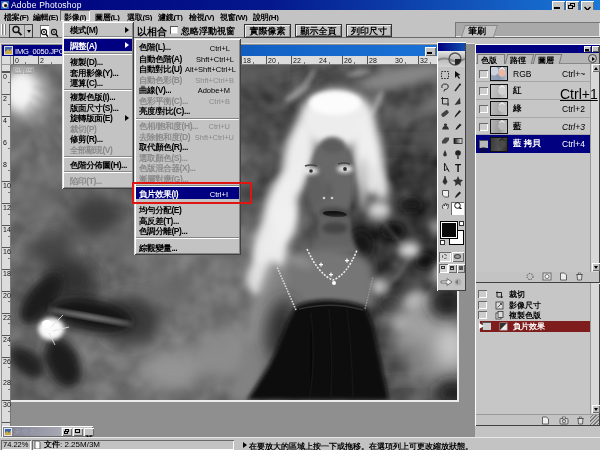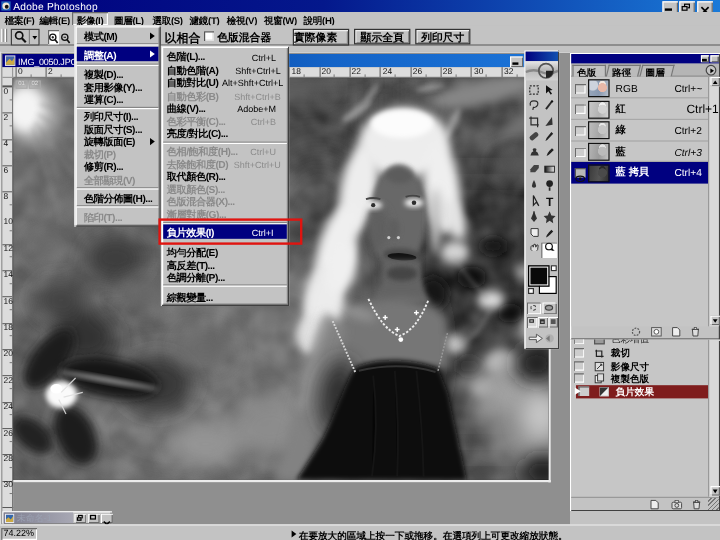--- a/index.html
+++ b/index.html
@@ -68,25 +68,29 @@
   </div>
   <div class="abs" style="left:50px;top:4px;width:9px;height:12px;">
     <svg width="9" height="11">
         <circle cx="4" cy="4" r="2.6" fill="none" stroke="#111" stroke-width="1.1"></circle>
         <line x1="3" y1="4" x2="5" y2="4" stroke="#111" stroke-width="0.9"></line>
         <line x1="5.8" y1="6" x2="8" y2="8.8" stroke="#111" stroke-width="1.4"></line>
       </svg>
   </div>
   <span class="abs" style="left:137px;top:4px;font-size:10px;font-weight:bold;">以相合</span>
   <span class="abs" style="left:170px;top:5px;width:8px;height:8px;background:#fff;box-shadow:inset 1px 1px 0 #555, inset -1px -1px 0 #ddd;"></span>
-  <span class="abs" style="left:181px;top:4px;font-size:9px;font-weight:bold;">色版混合器</span>
-  <div class="abs" style="left:244px;top:3px;width:47px;height:14px;border:1px solid #333;box-shadow:inset 1px 1px 0 #eee, inset -1px -1px 0 #888;text-align:left;font-size:9px;font-weight:bold;line-height:13px;">實際像素</div>
+  <span class="abs" style="left:181px;top:4px;font-size:9px;font-weight:bold;">忽略浮動視窗</span>
+  <div class="abs" style="left:244px;top:3px;width:47px;height:14px;border:1px solid #333;box-shadow:inset 1px 1px 0 #eee, inset -1px -1px 0 #888;text-align:center;font-size:9px;font-weight:bold;line-height:13px;">實際像素</div>
   <div class="abs" style="left:295px;top:3px;width:47px;height:13px;border:1px solid #333;box-shadow:inset 1px 1px 0 #eee, inset -1px -1px 0 #888;text-align:center;font-size:9px;font-weight:bold;line-height:13px;">顯示全頁</div>
   <div class="abs" style="left:346px;top:3px;width:46px;height:13px;border:1px solid #333;box-shadow:inset 1px 1px 0 #eee, inset -1px -1px 0 #888;text-align:center;font-size:9px;font-weight:bold;line-height:13px;">列印尺寸</div>
 
+  <div class="abs" style="left:455px;top:1px;width:145px;height:15px;background:#a9a9a9;box-shadow:inset 1px 1px 0 #777, inset -1px -1px 0 #e8e8e8;">
+    <div class="abs" style="left:8px;top:3px;width:33px;height:12px;background:#c3c3c3;border:1px solid #888;border-bottom:none;transform:skewX(-18deg);"></div>
+    <span class="abs" style="left:13px;top:3px;font-size:9px;font-weight:bold;">筆刷</span>
+  </div>
 </div>
 
 <div class="abs" style="left:0;top:43px;width:475px;height:394px;background:#8f8f8f;border-top:1px solid #dfdfdf;border-left:1px solid #dfdfdf;">
 
   <div class="abs" style="left:1px;top:1px;width:460px;height:11px;background:linear-gradient(90deg,#000080 0%,#000080 12%,#0a4aa8 30%,#1464c8 60%,#1b74d8 100%);">
     <svg class="abs" style="left:2px;top:1px" width="9" height="9">
         <rect width="9" height="9" fill="#d8d8e8"></rect>
         <rect x="1" y="1" width="7" height="7" fill="#46a"></rect>
         <path d="M1 6 L4 3 L6 5 L8 2 L8 8 L1 8Z" fill="#ca4"></path>
       </svg>
@@ -361,20 +365,26 @@
       <i style="position:absolute;left:2px;top:1.5px;width:5px;height:4px;border:1px solid #000;"></i>
     </span>
   <span class="abs raised1" style="left:82px;top:1.5px;width:10px;height:8px;background:#c3c3c3;"><svg width="10" height="8">
         <line x1="2.5" y1="1.5" x2="7.5" y2="6.5" stroke="#000" stroke-width="1.2"></line>
         <line x1="7.5" y1="1.5" x2="2.5" y2="6.5" stroke="#000" stroke-width="1.2"></line>
       </svg></span>
 </div>
 
 <div class="abs" style="left:0;top:437px;width:600px;height:13px;background:#c3c3c3;border-top:1px solid #e8e8e8;">
   <div class="abs sunken1" style="left:1px;top:2px;width:30px;height:10px;font-size:7.5px;line-height:10px;padding-left:2px;">74.22%</div>
+  <div class="abs sunken1" style="left:32px;top:2px;width:202px;height:10px;">
+    <svg class="abs" style="left:2px;top:1px" width="7" height="8">
+        <path d="M1 0 L4.5 0 L6 1.5 L6 8 L1 8 Z" fill="#fff" stroke="#444" stroke-width=".8"></path>
+      </svg>
+    <span class="abs" style="left:12px;top:0px;font-size:8px;line-height:10px;"><b>文件</b>: 2.25M/3M</span>
+  </div>
   <div class="abs" style="left:243px;top:4px;width:0;height:0;border-top:3px solid transparent;border-bottom:3px solid transparent;border-left:4px solid #000;"></div>
   <span class="abs" style="left:249px;top:2.5px;font-size:8px;font-weight:bold;">在要放大的區域上按一下或拖移。在選項列上可更改縮放狀態。</span>
 </div>
 
 <div class="abs" style="left:437px;top:42px;width:29px;height:249px;background:#c3c3c3;box-shadow:inset 1px 1px 0 #ffffff, inset -1px -1px 0 #404040;">
   <div class="abs" style="left:1px;top:1px;width:27px;height:8px;background:linear-gradient(90deg,#00007e,#1150b0);"></div>
 
   <div class="abs" style="left:1px;top:9px;width:27px;height:16px;background:linear-gradient(180deg,#e8e8e8,#b8b8b8 45%,#d2d2d2);">
     <svg width="27" height="16">
         <path d="M0 9 Q7 6 13 9 T27 8" stroke="#888" stroke-width="2" fill="none"></path>
@@ -507,21 +517,21 @@
   <span class="abs" style="left:37px;top:4px;font-size:8.5px;">RGB</span>
   <span class="abs" style="left:86px;top:4px;font-size:8.5px;">Ctrl+~</span>
 </div>
 <div class="abs" style="left:476px;top:82.2px;width:114px;height:17.7px;border-bottom:1px solid #a8a8a8;">
   <div class="abs sunken1" style="left:3px;top:5px;width:9px;height:8px;background:#cdcdcd;"></div>
   <div class="abs" style="left:14px;top:1.5px;width:18px;height:15px;border:1px solid #111;background:
     radial-gradient(circle at 11px 6px, #d2d2d2 0 3.5px, transparent 4px),
     radial-gradient(circle at 11px 3px, #efefef 0 2.5px, transparent 3px),
     linear-gradient(100deg,#c8c8c8,#b2b2b2 55%,#d5d5d5);"></div>
   <span class="abs" style="left:37px;top:3px;font-size:8.5px;font-weight:bold;">紅</span>
-  <span class="abs" style="left:96px;top:4px;font-size:10px;">Ctrl+1</span>
+  <span class="abs" style="left:84px;top:4px;font-size:14px;text-decoration:underline;">Ctrl+1</span>
 </div>
 <div class="abs" style="left:476px;top:99.9px;width:114px;height:17.7px;border-bottom:1px solid #a8a8a8;">
   <div class="abs sunken1" style="left:3px;top:5px;width:9px;height:8px;background:#cdcdcd;"></div>
   <div class="abs" style="left:14px;top:1.5px;width:18px;height:15px;border:1px solid #111;background:
     radial-gradient(circle at 11px 6px, #c5c5c5 0 3.5px, transparent 4px),
     radial-gradient(circle at 11px 3px, #e8e8e8 0 2.5px, transparent 3px),
     linear-gradient(100deg,#bdbdbd,#a5a5a5 55%,#cccccc);"></div>
   <span class="abs" style="left:37px;top:3px;font-size:8.5px;font-weight:bold;">綠</span>
   <span class="abs" style="left:86px;top:4px;font-size:8.5px;">Ctrl+2</span>
 </div>
@@ -563,25 +573,20 @@
   <svg class="abs" style="left:99px;top:1px" width="9" height="9">
       <path d="M2 2.5 L7 2.5 L6.5 8 L2.5 8 Z" fill="#ddd" stroke="#444" stroke-width=".8"></path>
       <line x1="1.5" y1="2.5" x2="7.5" y2="2.5" stroke="#444"></line>
       <rect x="3.5" y="1" width="2" height="1.5" fill="#ddd" stroke="#444" stroke-width=".6"></rect>
     </svg>
 </div>
 
 <div class="abs" style="left:475px;top:283px;width:125px;height:143px;background:#c3c3c3;box-shadow:inset 1px 1px 0 #ffffff, inset -1px -1px 0 #404040;">
   <div class="abs" style="left:1px;top:0px;width:114px;height:131px;background:#c6c6c6;overflow:hidden;">
 
-    <div class="abs" style="left:0;top:-5px;width:114px;height:10px;">
-      <div class="abs sunken1" style="left:2px;top:1px;width:9px;height:8px;background:#cdcdcd;"></div>
-      <div class="abs" style="left:19px;top:2px;width:9px;height:7px;background:#9a9a9a;border:1px solid #555;"></div>
-      <span class="abs" style="left:33px;top:-1px;font-size:8px;color:#222;">色彩增值</span>
-    </div>
     <div class="abs" style="left:0;top:6px;width:114px;height:10.7px;">
       <div class="abs sunken1" style="left:2px;top:1px;width:9px;height:8px;background:#cdcdcd;"></div>
       <svg class="abs" style="left:19px;top:1px" width="9" height="9">
           <path d="M2 1.5 L2 7 L8 7 M1 2.5 L6.5 2.5 L6.5 8" stroke="#222" fill="none"></path>
         </svg>
       <span class="abs" style="left:33px;top:0px;font-size:8px;font-weight:bold;">裁切</span>
     </div>
     <div class="abs" style="left:0;top:16.7px;width:114px;height:10.7px;">
       <div class="abs sunken1" style="left:2px;top:1px;width:9px;height:8px;background:#cdcdcd;"></div>
       <svg class="abs" style="left:19px;top:1px" width="9" height="9">
@@ -639,21 +644,21 @@
   <div class="abs" style="left:2px;top:15px;width:68px;height:2px;border-top:1px solid #868686;border-bottom:1px solid #fff;"></div>
   <div class="abs" style="left:2px;top:18px;width:68px;height:12px;background:#000080;color:#fff;">
       <span style="position:absolute;left:6px;top:1.5px;">調整(A)</span>
     <span style="position:absolute;left:61px;top:3px;width:0;height:0;border-top:3px solid transparent;border-bottom:3px solid transparent;border-left:4px solid #fff;"></span>
     </div>
   <div class="abs" style="left:2px;top:32px;width:68px;height:2px;border-top:1px solid #868686;border-bottom:1px solid #fff;"></div>
   <div class="abs" style="left:8px;top:36px;">複製(D)...</div>
   <div class="abs" style="left:8px;top:46.5px;">套用影像(Y)...</div>
   <div class="abs" style="left:8px;top:57px;">運算(C)...</div>
   <div class="abs" style="left:2px;top:68px;width:68px;height:2px;border-top:1px solid #868686;border-bottom:1px solid #fff;"></div>
-  <div class="abs" style="left:8px;top:71px;">列印尺寸(I)...</div>
+  <div class="abs" style="left:8px;top:71px;">複製色版(I)...</div>
   <div class="abs" style="left:8px;top:81.5px;">版面尺寸(S)...</div>
   <div class="abs" style="left:8px;top:92px;">旋轉版面(E)</div>
   <div class="abs" style="left:63px;top:94px;width:0;height:0;border-top:3px solid transparent;border-bottom:3px solid transparent;border-left:4px solid #000;"></div>
   <div class="abs" style="left:8px;top:102.5px;color:#8a8a8a;">裁切(P)</div>
   <div class="abs" style="left:8px;top:113px;">修剪(R)...</div>
   <div class="abs" style="left:8px;top:123.5px;color:#8a8a8a;">全部顯現(V)</div>
   <div class="abs" style="left:2px;top:134.5px;width:68px;height:2px;border-top:1px solid #868686;border-bottom:1px solid #fff;"></div>
   <div class="abs" style="left:8px;top:139px;">色階分佈圖(H)...</div>
   <div class="abs" style="left:2px;top:150px;width:68px;height:2px;border-top:1px solid #868686;border-bottom:1px solid #fff;"></div>
   <div class="abs" style="left:8px;top:154.5px;color:#8a8a8a;">陷印(T)...</div>

